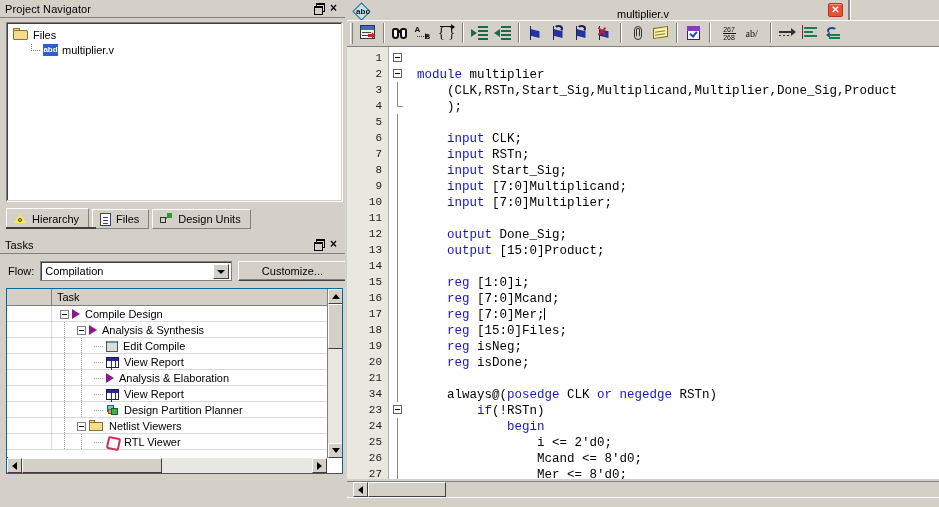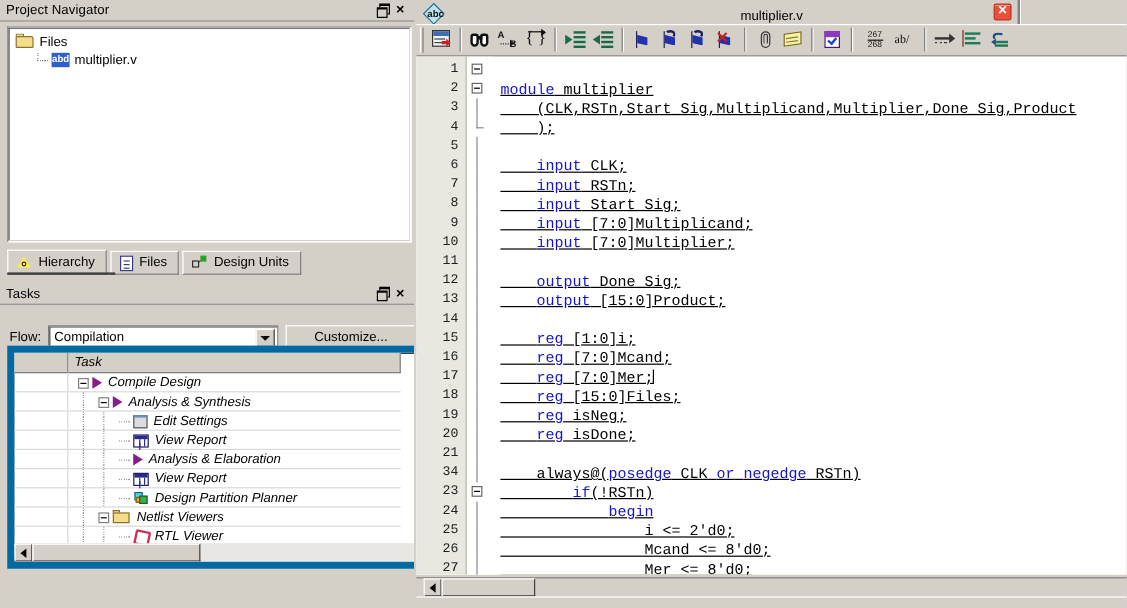--- a/index.html
+++ b/index.html
@@ -151,21 +151,21 @@
   .du-icon .sq1 { position: absolute; left: 0; top: 4px; width: 6px; height: 6px; border: 1px solid #303030; background: #d4d0c8; }
   .du-icon .sq2 { position: absolute; left: 7px; top: 0px; width: 5px; height: 5px; background: #2aa02a; }
   .du-icon .ln { position: absolute; left: 5px; top: 4px; width: 4px; height: 1px; background: #303030; transform: rotate(-35deg); }
 
   
   #tasks-title { position: absolute; left: 0; top: 236px; width: 347px; }
 
   
   #flow-row {
     position: absolute; left: 0; top: 260px; width: 347px; height: 22px;
-    display: flex; align-items: center; padding-left: 8px; gap: 6px; margin-top: 10px;
+    display: flex; align-items: center; padding-left: 8px; gap: 6px;
   }
   .flow-label { font-size: 11px; }
   .combo {
     width: 227px; height: 20px;
     background: #ffffff;
     border: 1px solid #808080;
     box-shadow: inset 1px 1px 0 #404040, inset -1px -1px 0 #ffffff;
     display: flex; align-items: center;
     position: relative;
     padding-left: 4px;
@@ -189,26 +189,25 @@
     border: 1px solid #ffffff;
     border-right-color: #404040; border-bottom-color: #404040;
     box-shadow: inset -1px -1px 0 #808080;
     font-size: 11px; font-family: "Liberation Sans", sans-serif;
     display: flex; align-items: center; justify-content: center;
   }
 
   
   #task-grid-wrap {
     position: absolute; left: 6px; top: 288px;
-    width: 383px; height: 186px;
+    width: 337px; height: 186px;
     background: #ffffff;
-    border: 6px solid #0369a1;
+    border: 1px solid #0369a1;
     box-shadow: inset 1px 1px 0 #404040;
     overflow: hidden;
-    font-style: italic;
   }
   #task-grid {
     position: absolute; left: 0; top: 0; width: 322px; height: 168px;
     background: #fff;
   }
   .grid-header {
     display: flex; height: 17px; background: #d4d0c8;
   }
   .gh-cell {
     border-right: 1px solid #808080; border-bottom: 1px solid #808080;
@@ -485,21 +484,21 @@
   .fold-box::before { content:""; position:absolute; left:1px; top:3px; width:5px; height:1px; background:#000; }
   .fold-line {
     position: absolute; left: 8px; top: 0; width: 1px; height: 16px; background: #8a8a8a;
   }
   .fold-end {
     position: absolute; left: 8px; top: 0; width: 6px; height: 9px;
     border-left: 1px solid #8a8a8a; border-bottom: 1px solid #8a8a8a;
   }
   #code-text {
     flex: 1; padding-top: 20px; position: relative;
-    font-family: "Liberation Mono", monospace; font-size: 12.5px; text-decoration: underline;
+    font-family: "Liberation Mono", monospace; font-size: 12.5px;
   }
   .cline { height: 16px; line-height: 16px; white-space: pre; padding-left: 6px; }
   .kw { color: #1414cf; }
   .pl { color: #000000; }
   .caret {
     display: inline-block; width: 1px; height: 12px; background: #000;
     vertical-align: -2px; margin-left: -1px;
   }
 
   #code-hsb {
@@ -620,21 +619,21 @@
               </div>
             </div>
             <div class="grid-row">
               <div class="gr-narrow"></div>
               <div class="gr-wide">
                 <div class="tnode" style="padding-left: 42px;">
                   <span class="vline" style="left:12px"></span>
                   <span class="vline" style="left:29px"></span>
                   <span class="dotline"></span>
                   <span class="gear-box"></span>
-                  <span class="tlabel">Edit Settings</span>
+                  <span class="tlabel">Edit Compile</span>
                 </div>
               </div>
             </div>
             <div class="grid-row">
               <div class="gr-narrow"></div>
               <div class="gr-wide">
                 <div class="tnode" style="padding-left: 42px;">
                   <span class="vline" style="left:12px"></span>
                   <span class="vline" style="left:29px"></span>
                   <span class="dotline"></span>

